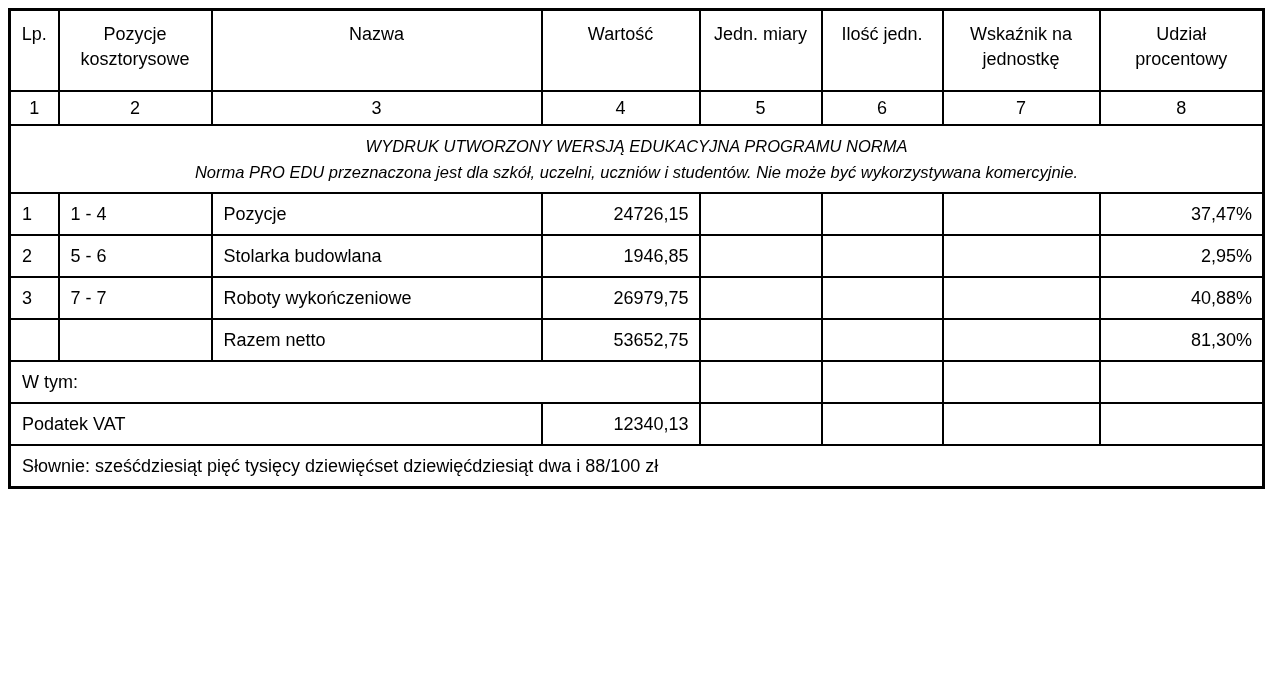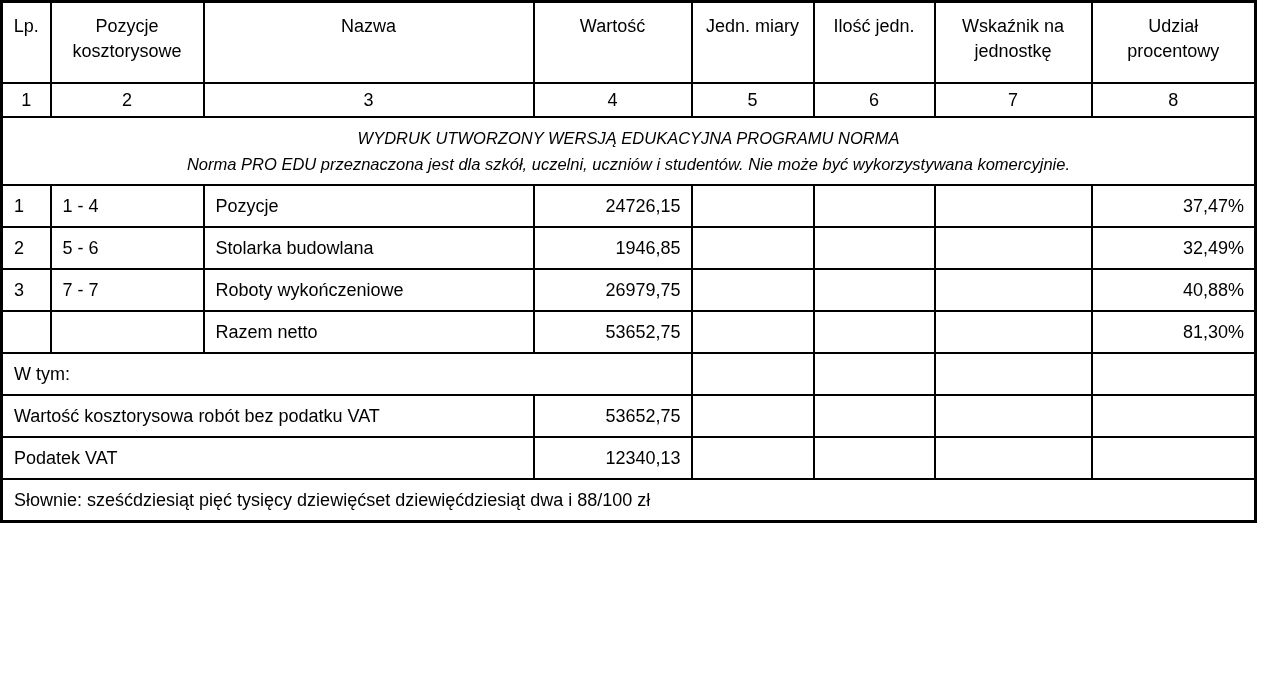--- a/index.html
+++ b/index.html
@@ -6,20 +6,21 @@
     margin: 0;
     padding: 0;
     background: #ffffff;
     width: 1270px;
     height: 676px;
     overflow: hidden;
     font-family: "Liberation Sans", "DejaVu Sans", sans-serif;
     color: #000000;
   }
   .sheet {
+    padding: 8px;
   }
   table.kosztorys {
     border-collapse: collapse;
     table-layout: fixed;
     width: 1254px;
     border: 3px solid #000000;
   }
   table.kosztorys td {
     border: 2px solid #000000;
     font-size: 18px;
@@ -139,21 +140,21 @@
       <td class="ar">37,47%</td>
     </tr>
     <tr class="data">
       <td class="al">2</td>
       <td class="al">5 - 6</td>
       <td class="al">Stolarka budowlana</td>
       <td class="ar">1946,85</td>
       <td></td>
       <td></td>
       <td></td>
-      <td class="ar">32,49%</td>
+      <td class="ar">2,95%</td>
     </tr>
     <tr class="data">
       <td class="al">3</td>
       <td class="al">7 - 7</td>
       <td class="al">Roboty wykończeniowe</td>
       <td class="ar">26979,75</td>
       <td></td>
       <td></td>
       <td></td>
       <td class="ar">40,88%</td>
@@ -170,28 +171,20 @@
     </tr>
 
     <tr class="sum">
       <td class="al" colspan="4">W tym:</td>
       <td></td>
       <td></td>
       <td></td>
       <td></td>
     </tr>
     <tr class="sum">
-      <td class="al" colspan="3">Wartość kosztorysowa robót bez podatku VAT</td>
-      <td class="ar">53652,75</td>
-      <td></td>
-      <td></td>
-      <td></td>
-      <td></td>
-    </tr>
-    <tr class="sum">
       <td class="al" colspan="3">Podatek VAT</td>
       <td class="ar">12340,13</td>
       <td></td>
       <td></td>
       <td></td>
       <td></td>
     </tr>
 
     <tr class="slownie">
       <td class="al" colspan="8">Słownie: sześćdziesiąt pięć tysięcy dziewięćset dziewięćdziesiąt dwa i 88/100 zł</td>

